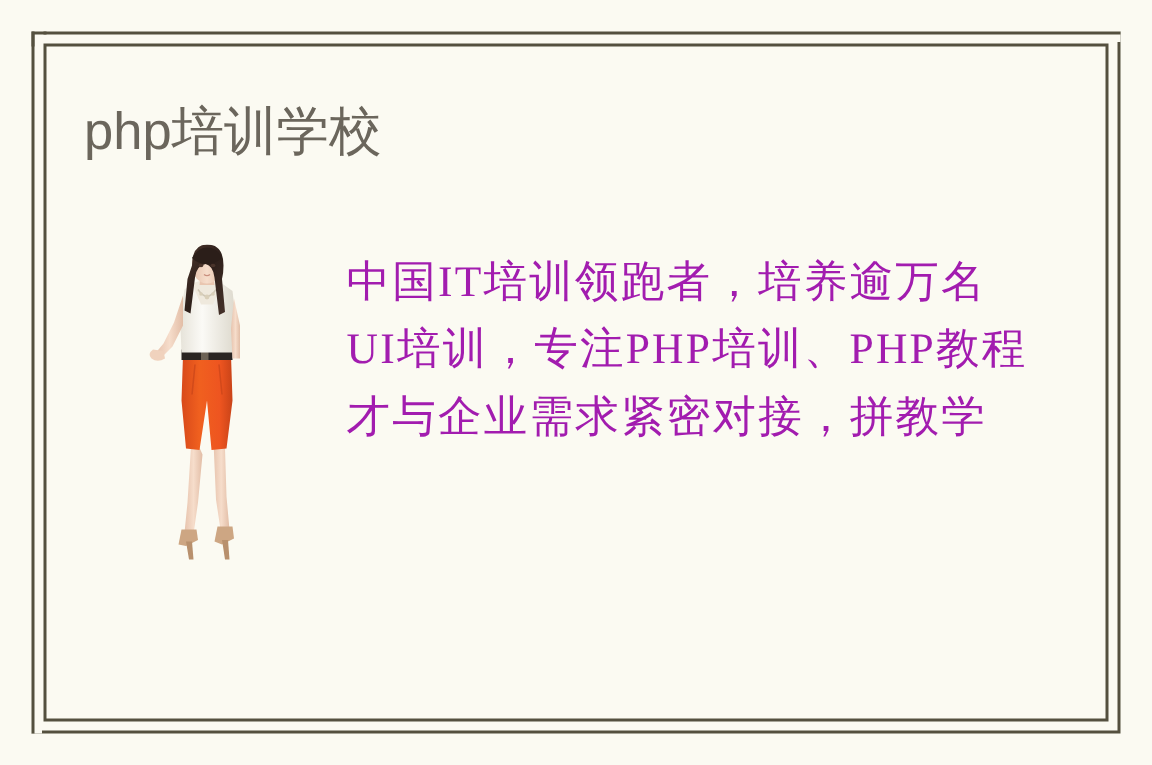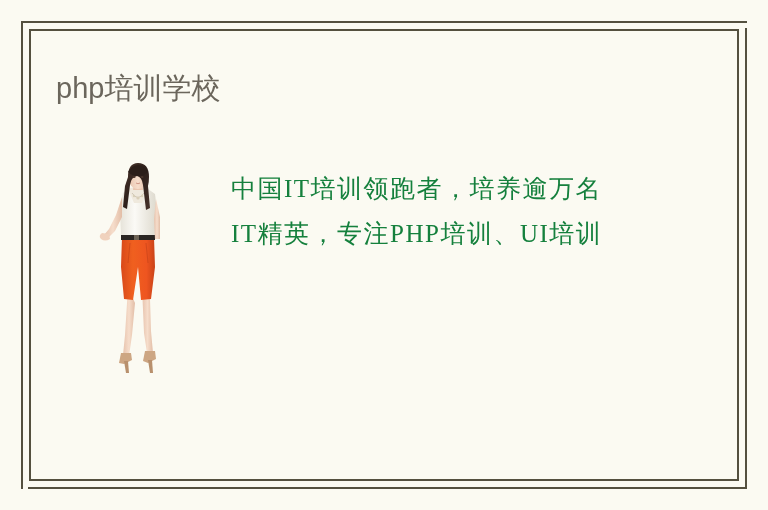--- a/index.html
+++ b/index.html
@@ -75,21 +75,21 @@
     width: 2px;
     height: 468px;
     background: #54503f;
   }
 
   
   #title {
     position: absolute;
     left: 56px;
     top: 66px;
-    font-size: 29px;
+    font-size: 35px;
     line-height: 44px;
     letter-spacing: 0px;
     color: #6b665c;
     font-weight: 400;
     white-space: nowrap;
   }
 
   
   #photo {
     position: absolute;
@@ -99,23 +99,23 @@
     height: 214px;
   }
   #photo svg { display: block; }
 
   
   #body-copy {
     position: absolute;
     left: 231px;
     top: 166px;
     width: 424px;
-    color: #15803d;
+    color: #a21caf;
     font-family: "Liberation Serif", serif;
-    font-size: 25px;
+    font-size: 29px;
     line-height: 45px;
     letter-spacing: 1.5px;
     white-space: nowrap;
   }
   #body-copy .ln {
     display: block;
     height: 45px;
   }
 </style>
 </head>
@@ -193,16 +193,17 @@
       <path d="M30 9 q4 -7 10 -7 q7 0 10 7 q-5 4 -10 4 q-6 0 -10 -4 Z" fill="#2b1e19"></path>
 
       <ellipse cx="36" cy="14" rx="1.6" ry="1.1" fill="#4a342b"></ellipse>
       <ellipse cx="44" cy="14" rx="1.6" ry="1.1" fill="#4a342b"></ellipse>
       <path d="M38 20 q2 1.5 4 0" stroke="#c98f7e" stroke-width="0.9" fill="none"></path>
     </svg>
   </div>
 
   <div id="body-copy">
     <span class="ln">中国IT培训领跑者，培养逾万名</span>
-    <span class="ln">IT精英，专注PHP培训、UI培训</span>
+    <span class="ln">UI培训，专注PHP培训、PHP教程</span>
+    <span class="ln">才与企业需求紧密对接，拼教学</span>
   </div>
 
 </div>
 
 </body></html>

